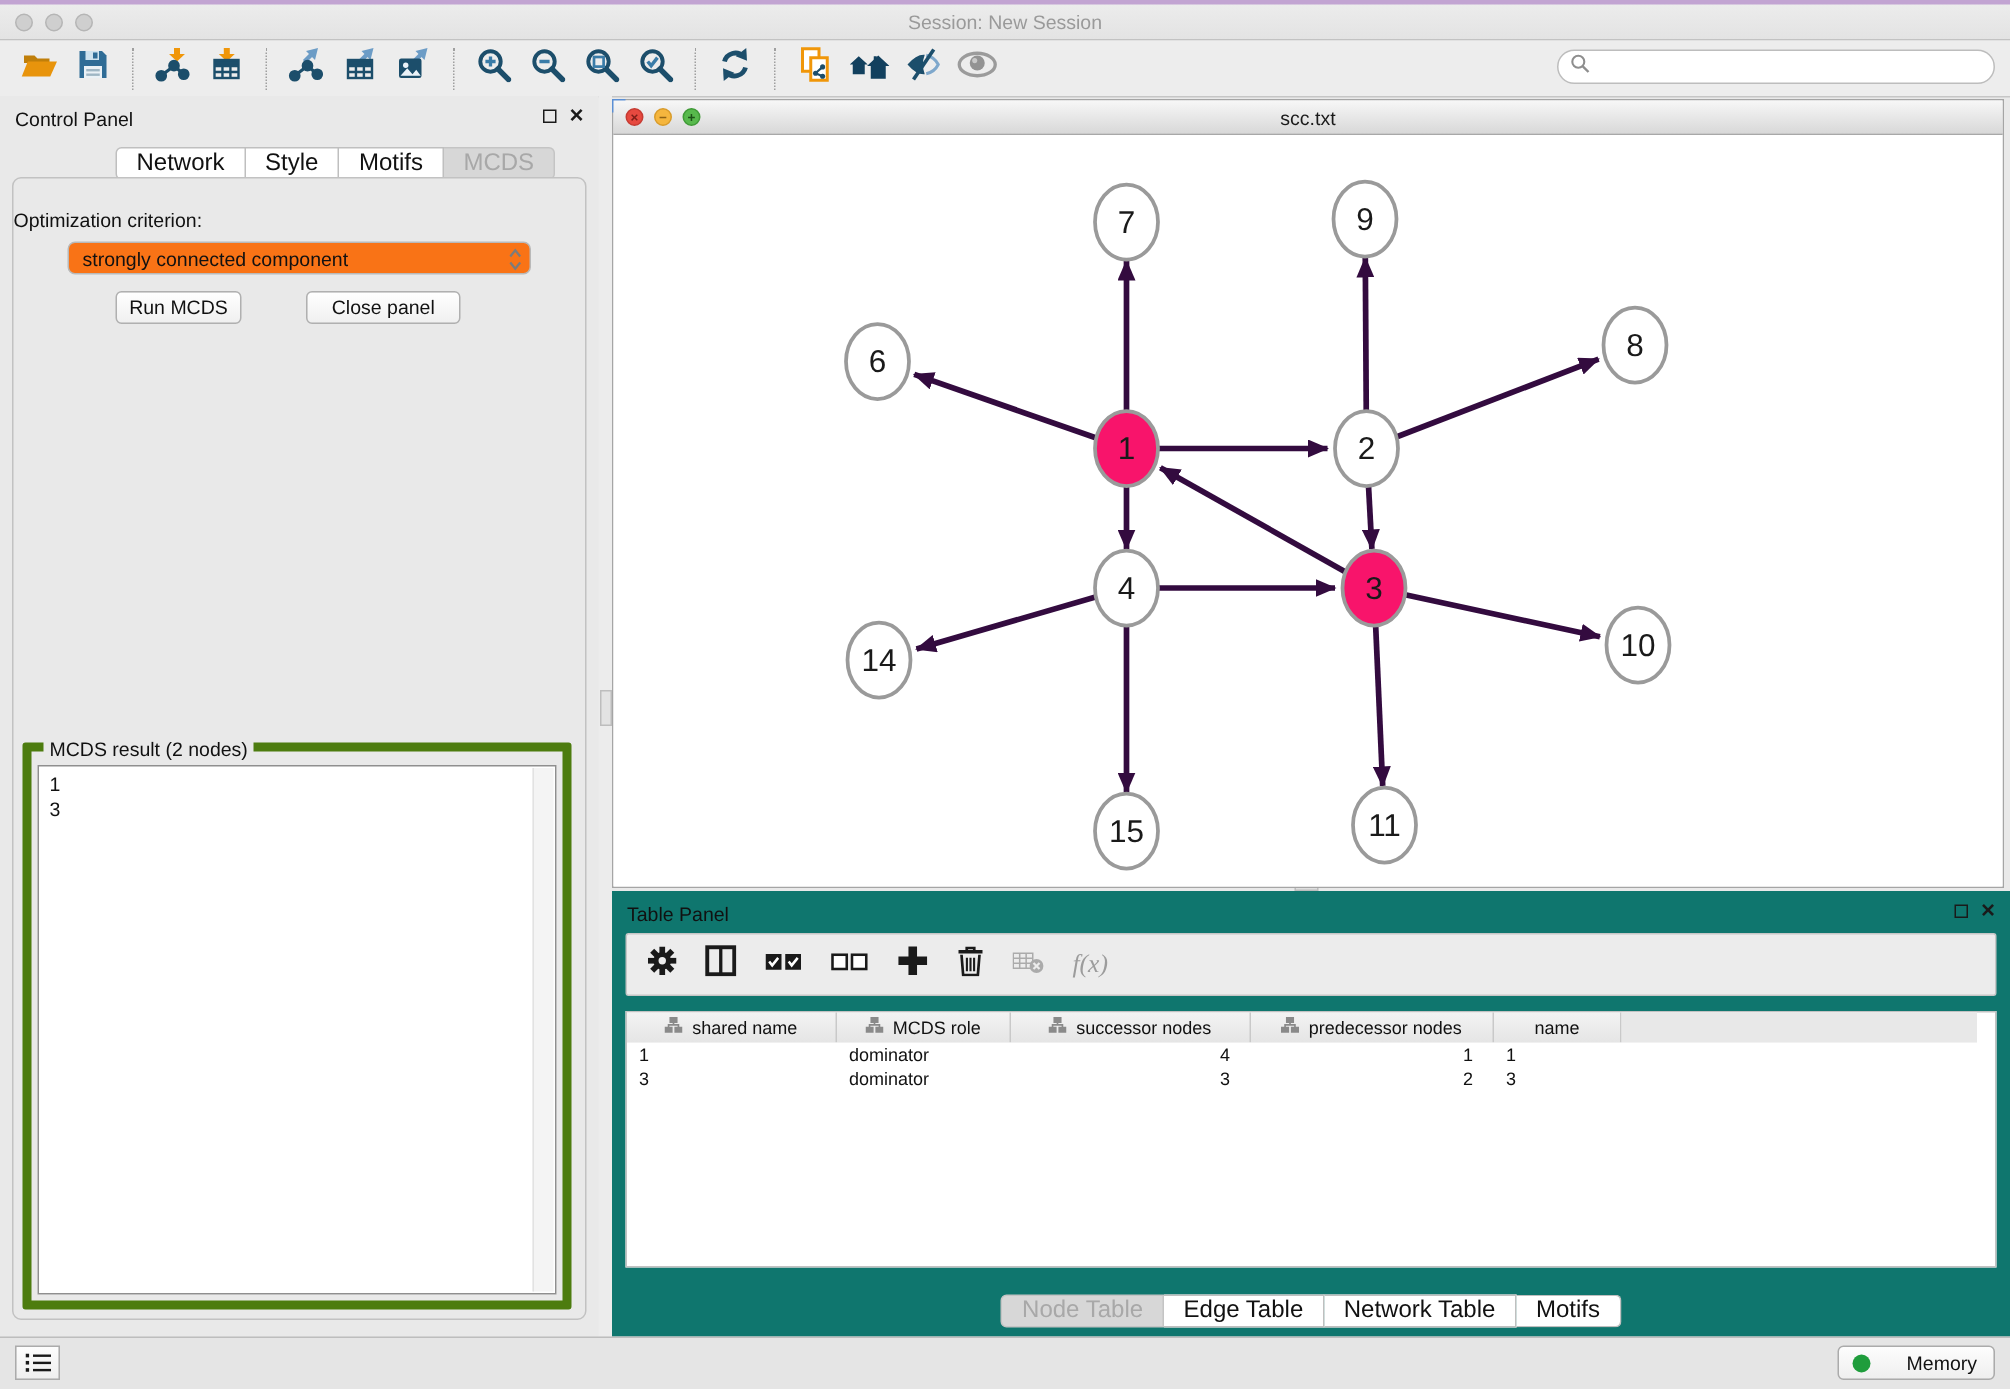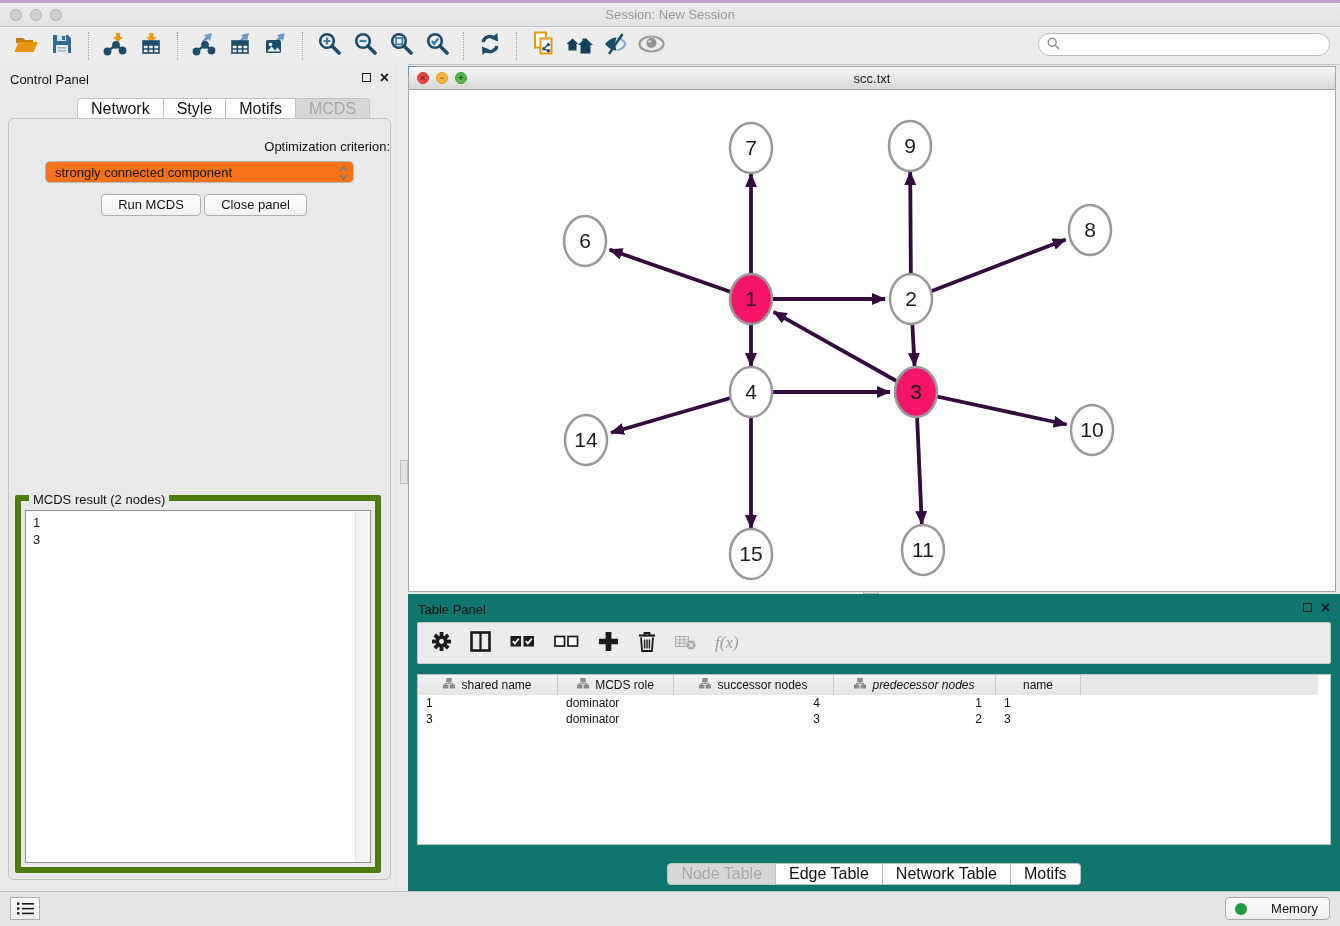--- a/index.html
+++ b/index.html
@@ -30,21 +30,21 @@
   .float-btn{width:9px;height:9px;border:1.5px solid #1A1A1A;box-sizing:border-box}
   .close-btn{font-size:16px;font-weight:bold;line-height:11px;color:#1A1A1A}
   .tabs{display:flex}
   .cp-tabs{position:absolute;left:77px;top:34px}
   .tab{height:20px;line-height:20px;padding:0 13px;font-size:16px;background:#FFF;
        border:1px solid #BFBFBF;border-left:none;white-space:nowrap}
   .tab:first-child{border-left:1px solid #BFBFBF;border-radius:4px 0 0 4px}
   .tab:last-child{border-radius:0 4px 4px 0}
   .tab.selected{background:#D7D7D7;color:#A8A8A8;border-color:#C4C4C4}
   .cp-box{position:absolute;left:8px;right:8px;top:54px;bottom:12px;border:1px solid #C2C2C2;border-radius:6px;background:#E9E9E9}
-  .opt-label{position:absolute;left:0;right:0;top:20px;text-align:right;font-size:13px}
+  .opt-label{position:absolute;left:0;right:0;top:20px;text-align:left;font-size:13px}
   .combo{position:absolute;left:36px;top:42px;width:309px;height:22px;background:#f97316;border:1px solid #B9B9B9;
          border-radius:5px;display:flex;align-items:center;font-size:13px;padding-left:9px;box-sizing:border-box}
   .combo svg{position:absolute;right:5px;top:3px}
   .btn{position:absolute;height:22px;background:linear-gradient(#FFFFFF,#F0F0F0);border:1px solid #B0B0B0;
        border-radius:4px;font-size:13px;text-align:center;line-height:20px;box-sizing:border-box}
   .fieldset{position:absolute;left:6px;right:9px;top:376px;bottom:6px;border:6px solid #4d7c0f;border-radius:2px}
   .fieldset-legend{position:absolute;top:-9px;left:8px;background:#E9E9E9;padding:0 4px;font-size:13px}
   .result-box{position:absolute;left:4px;right:4px;top:9px;bottom:4px;background:#FFF;border:1px solid #8F8F8F}
   .result-box pre{margin:0;padding:3px 7px;font-family:"Liberation Sans",sans-serif;font-size:13px;line-height:17px}
   .result-scroll{position:absolute;top:1px;bottom:1px;right:1px;width:13px;background:#F4F4F4;border-left:1px solid #E2E2E2}
@@ -278,21 +278,21 @@
     </div>
   <div class="cp-box">
     <div class="opt-label">Optimization criterion:</div>
     <div class="combo">
       <span>strongly connected component</span>
       <svg width="9" height="16" viewBox="0 0 9 16">
         <path d="M1.2 6 L4.5 1.8 L7.8 6" fill="none" stroke="#7C7C7C" stroke-width="1.5"></path>
         <path d="M1.2 10 L4.5 14.2 L7.8 10" fill="none" stroke="#7C7C7C" stroke-width="1.5"></path>
       </svg>
     </div>
-    <div class="btn" id="run-btn" style="left:92px;top:75px;width:100px">Run MCDS</div>
+    <div class="btn" id="run-btn" style="left:68px;top:75px;width:84px">Run MCDS</div>
     <div class="btn" id="close-panel-btn" style="left:195px;top:75px;width:103px">Close panel</div>
     <div class="fieldset">
       <div class="fieldset-legend">MCDS result (2 nodes)</div>
       <div class="result-box">
         <pre id="mcds-text">1
 3</pre>
         <div class="result-scroll"></div>
       </div>
     </div>
   </div>
@@ -485,21 +485,21 @@
           <span><svg width="12" height="11" viewBox="0 0 12 11">
               <g fill="#8A8A8A" stroke="#8A8A8A">
                 <rect x="3.8" y="0.5" width="4.4" height="3"></rect>
                 <rect x="0.5" y="7" width="4.4" height="3"></rect>
                 <rect x="7.1" y="7" width="4.4" height="3"></rect>
                 <path d="M6 3.5 V5.2 M2.7 7 V5.2 H9.3 V7" fill="none" stroke-width="1.1"></path>
               </g>
             </svg></span>
           <span>successor nodes</span>
         </div>
-        <div class="th" style="width: 162px; font-style: italic;">
+        <div class="th" style="width: 162px;">
           <span><svg width="12" height="11" viewBox="0 0 12 11">
               <g fill="#8A8A8A" stroke="#8A8A8A">
                 <rect x="3.8" y="0.5" width="4.4" height="3"></rect>
                 <rect x="0.5" y="7" width="4.4" height="3"></rect>
                 <rect x="7.1" y="7" width="4.4" height="3"></rect>
                 <path d="M6 3.5 V5.2 M2.7 7 V5.2 H9.3 V7" fill="none" stroke-width="1.1"></path>
               </g>
             </svg></span>
           <span>predecessor nodes</span>
         </div>

